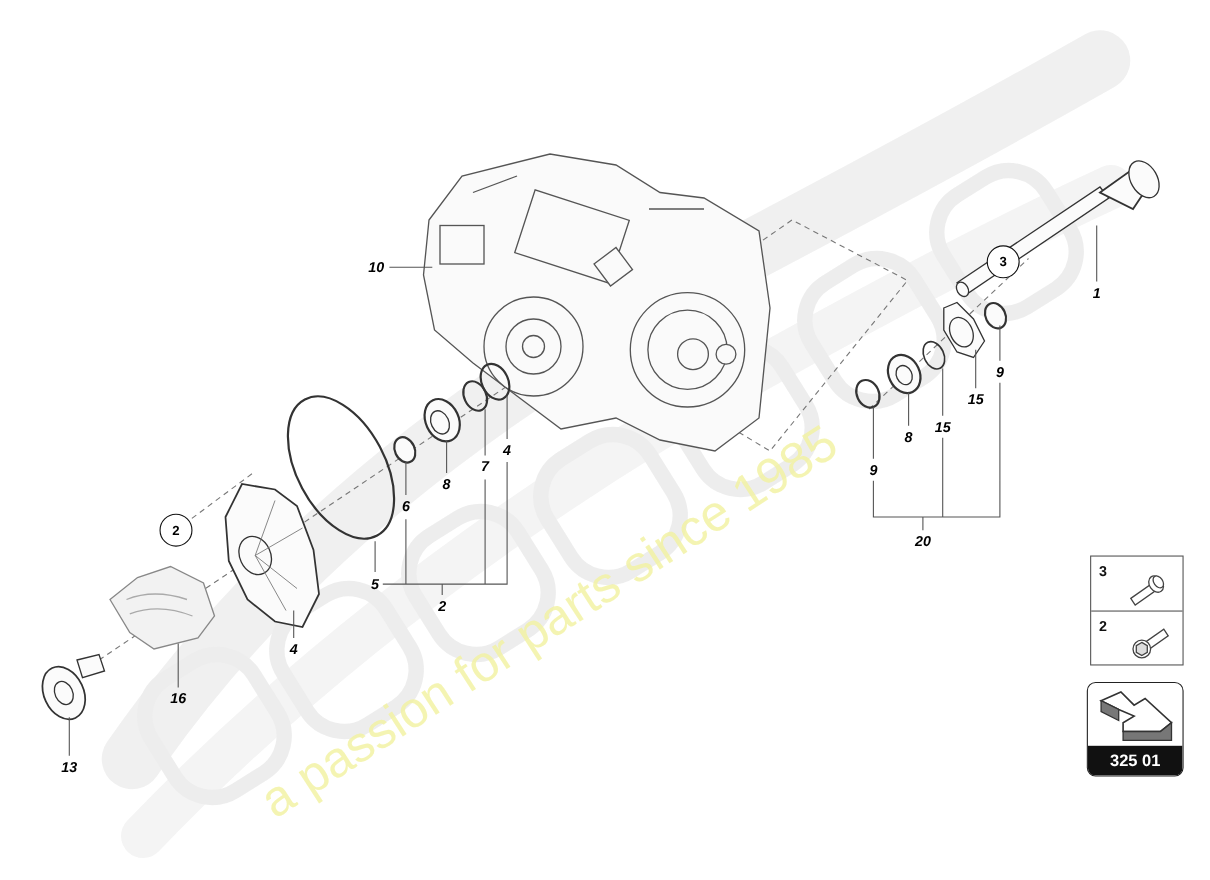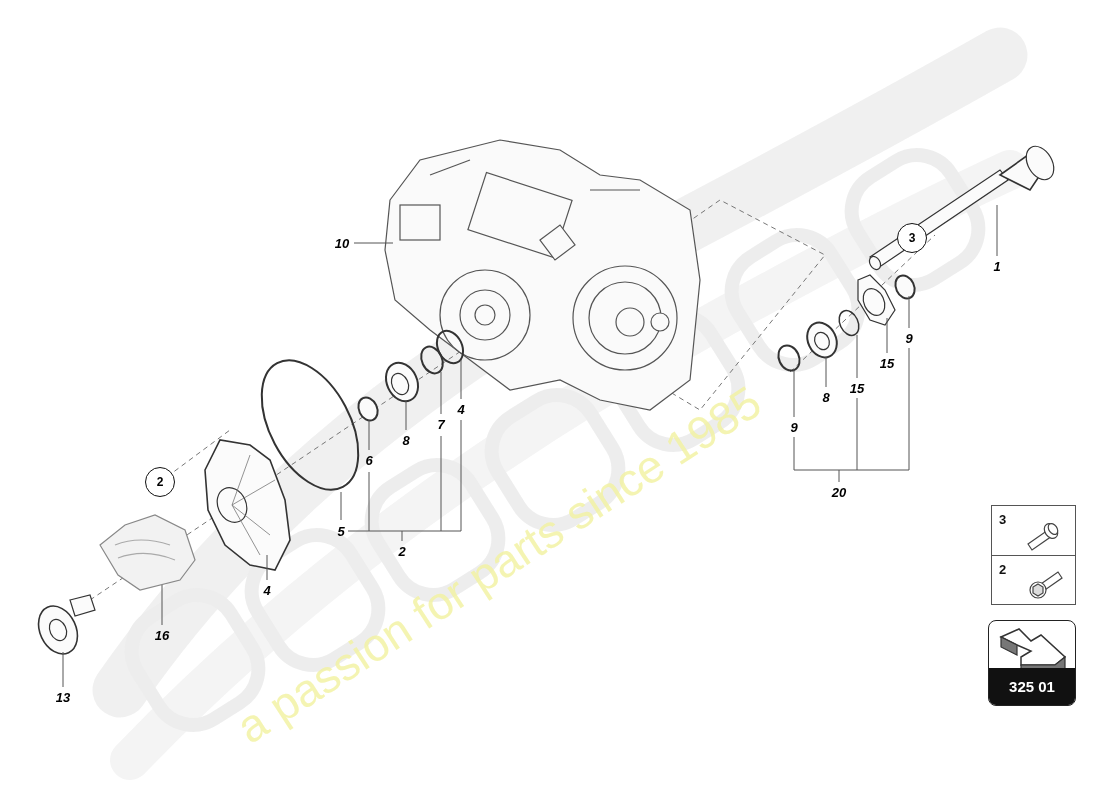--- a/index.html
+++ b/index.html
@@ -12,21 +12,21 @@
           display:flex; align-items:center; justify-content:center; font-weight:bold; font-size:12px;
           background:#fff; transform:translate(-50%,-50%); box-sizing:border-box; }
   .legend { position:absolute; left:991px; top:505px; width:85px; height:100px;
             border:1px solid #555; background:#fff; box-sizing:border-box; }
   .legend-row { position:relative; height:50%; box-sizing:border-box; }
   .legend-row + .legend-row { border-top:1px solid #555; }
   .legend-num { position:absolute; left:7px; top:6px; font-weight:bold; font-size:13px; color:#111; }
   .legend-icon { position:absolute; left:28px; top:6px; }
   .page-badge { position:absolute; left:988px; top:620px; width:88px; height:86px;
                 border:1.5px solid #222; border-radius:8px; background:#fff; overflow:hidden; box-sizing:border-box; }
-  .page-badge .num { position:absolute; left:0; right:0; bottom:0; height:37px; background:#111; color:#fff;
+  .page-badge .num { position:absolute; left:0; right:0; bottom:0; height:27px; background:#111; color:#fff;
                      font-weight:bold; font-size:15px; display:flex; align-items:center; justify-content:center; }
 </style>
 </head>
 <body>
 
 <svg id="canvas" width="1100" height="800" viewBox="0 0 1100 800" xmlns="http://www.w3.org/2000/svg">
 
   <g opacity="0.9">
     <path d="M120 690 Q 300 430 640 250 Q 850 140 1000 55" fill="none" stroke="#efefef" stroke-width="55" stroke-linecap="round"></path>
     <path d="M130 760 Q 360 520 700 330 Q 880 230 1010 170" fill="none" stroke="#f3f3f3" stroke-width="40" stroke-linecap="round"></path>

